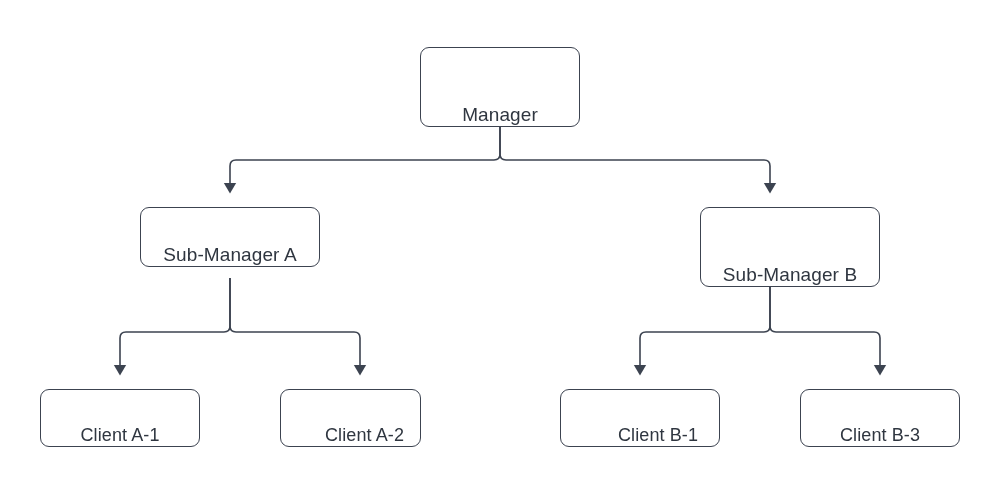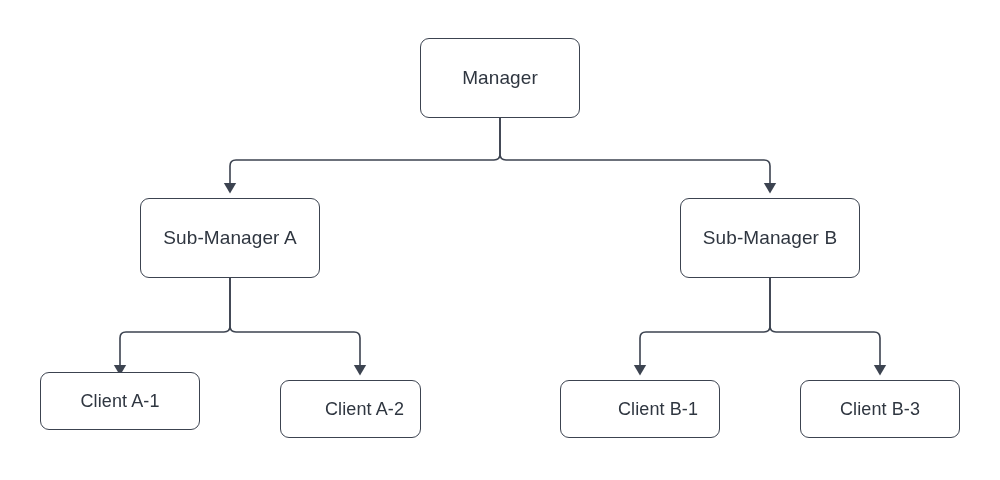--- a/index.html
+++ b/index.html
@@ -25,23 +25,24 @@
     width: 1000px;
     height: 480px;
   }
   .node {
     position: absolute;
     box-sizing: border-box;
     background: #ffffff;
     border: 1.6px solid #3c4350;
     border-radius: 9px;
     display: flex;
-    align-items: center;
+    align-items: flex-end;
     justify-content: center;
     z-index: 2;
+    margin-top: 9px;
   }
   .node-label {
     color: #2f3640;
     font-family: "Liberation Sans", sans-serif;
     font-size: 19px;
     line-height: 22px;
     letter-spacing: 0.1px;
     text-align: center;
     white-space: nowrap;
     -webkit-font-smoothing: antialiased;
@@ -75,29 +76,29 @@
       <path marker-end="url(#arrow)" d="M 770 278 L 770 326 Q 770 332 764 332 L 646 332 Q 640 332 640 338 L 640 370"></path>
 
       <path marker-end="url(#arrow)" d="M 770 278 L 770 326 Q 770 332 776 332 L 874 332 Q 880 332 880 338 L 880 370"></path>
     </g>
   </svg>
 
   <div class="node lvl-1" style="left:420px; top:38px; width:160px; height:80px;">
     <span class="node-label">Manager</span>
   </div>
 
-  <div class="node lvl-2" style="left:140px; top:198px; width:180px; height:80px;">
+  <div class="node lvl-2" style="left:140px; top:198px; width:180px; height:60px;">
     <span class="node-label">Sub-Manager A</span>
   </div>
 
-  <div class="node lvl-2" style="left:680px; top:198px; width:180px; height:80px;">
+  <div class="node lvl-2" style="left:700px; top:198px; width:180px; height:80px;">
     <span class="node-label">Sub-Manager B</span>
   </div>
 
-  <div class="node lvl-3" style="left:40px; top:372px; width:160px; height:58px;">
+  <div class="node lvl-3" style="left:40px; top:380px; width:160px; height:58px;">
     <span class="node-label">Client A-1</span>
   </div>
 
   <div class="node lvl-3" style="left:280px; top:380px; width:141px; height:58px;padding-left:28px;">
     <span class="node-label">Client A-2</span>
   </div>
 
   <div class="node lvl-3" style="left:560px; top:380px; width:160px; height:58px;padding-left:36px;">
     <span class="node-label">Client B-1</span>
   </div>

